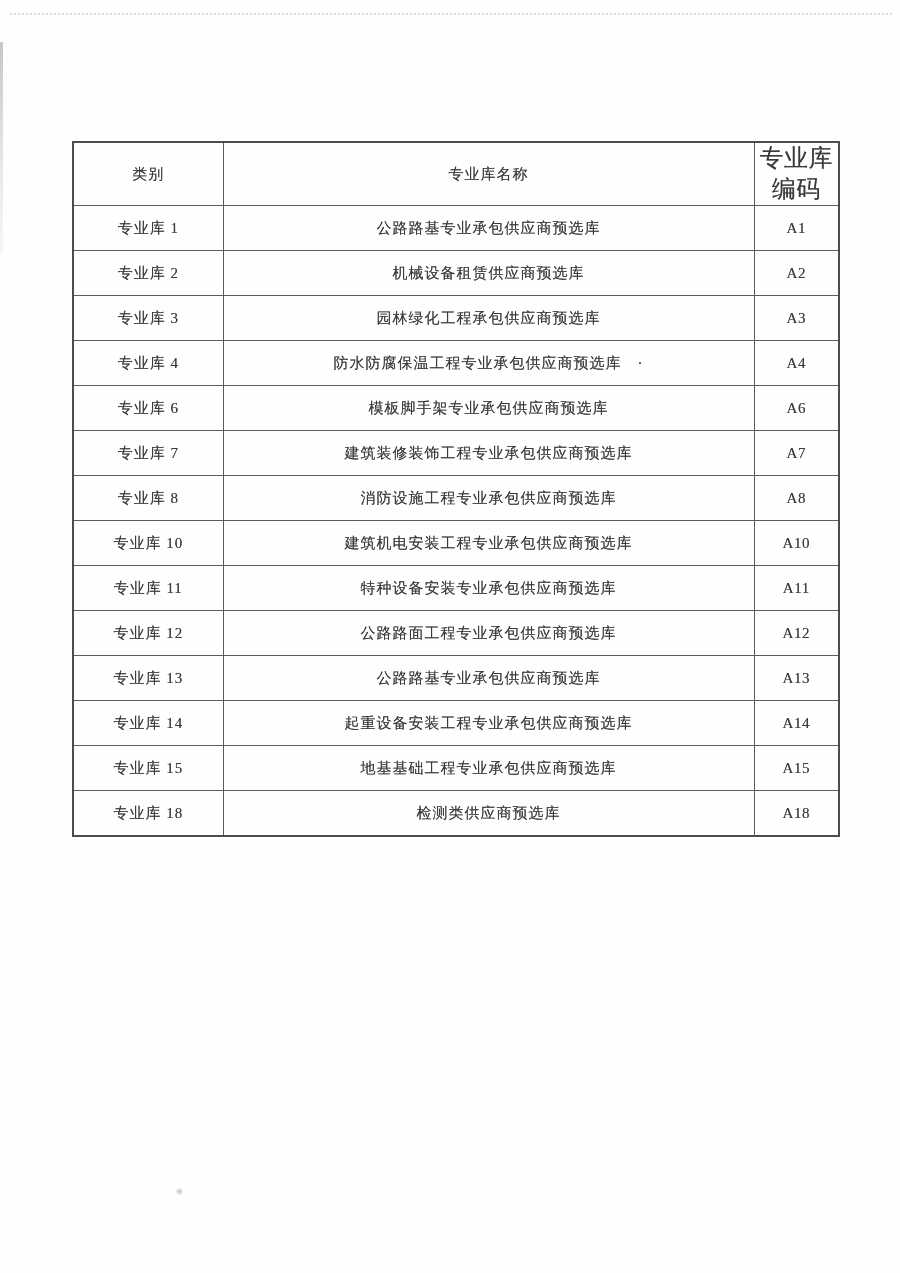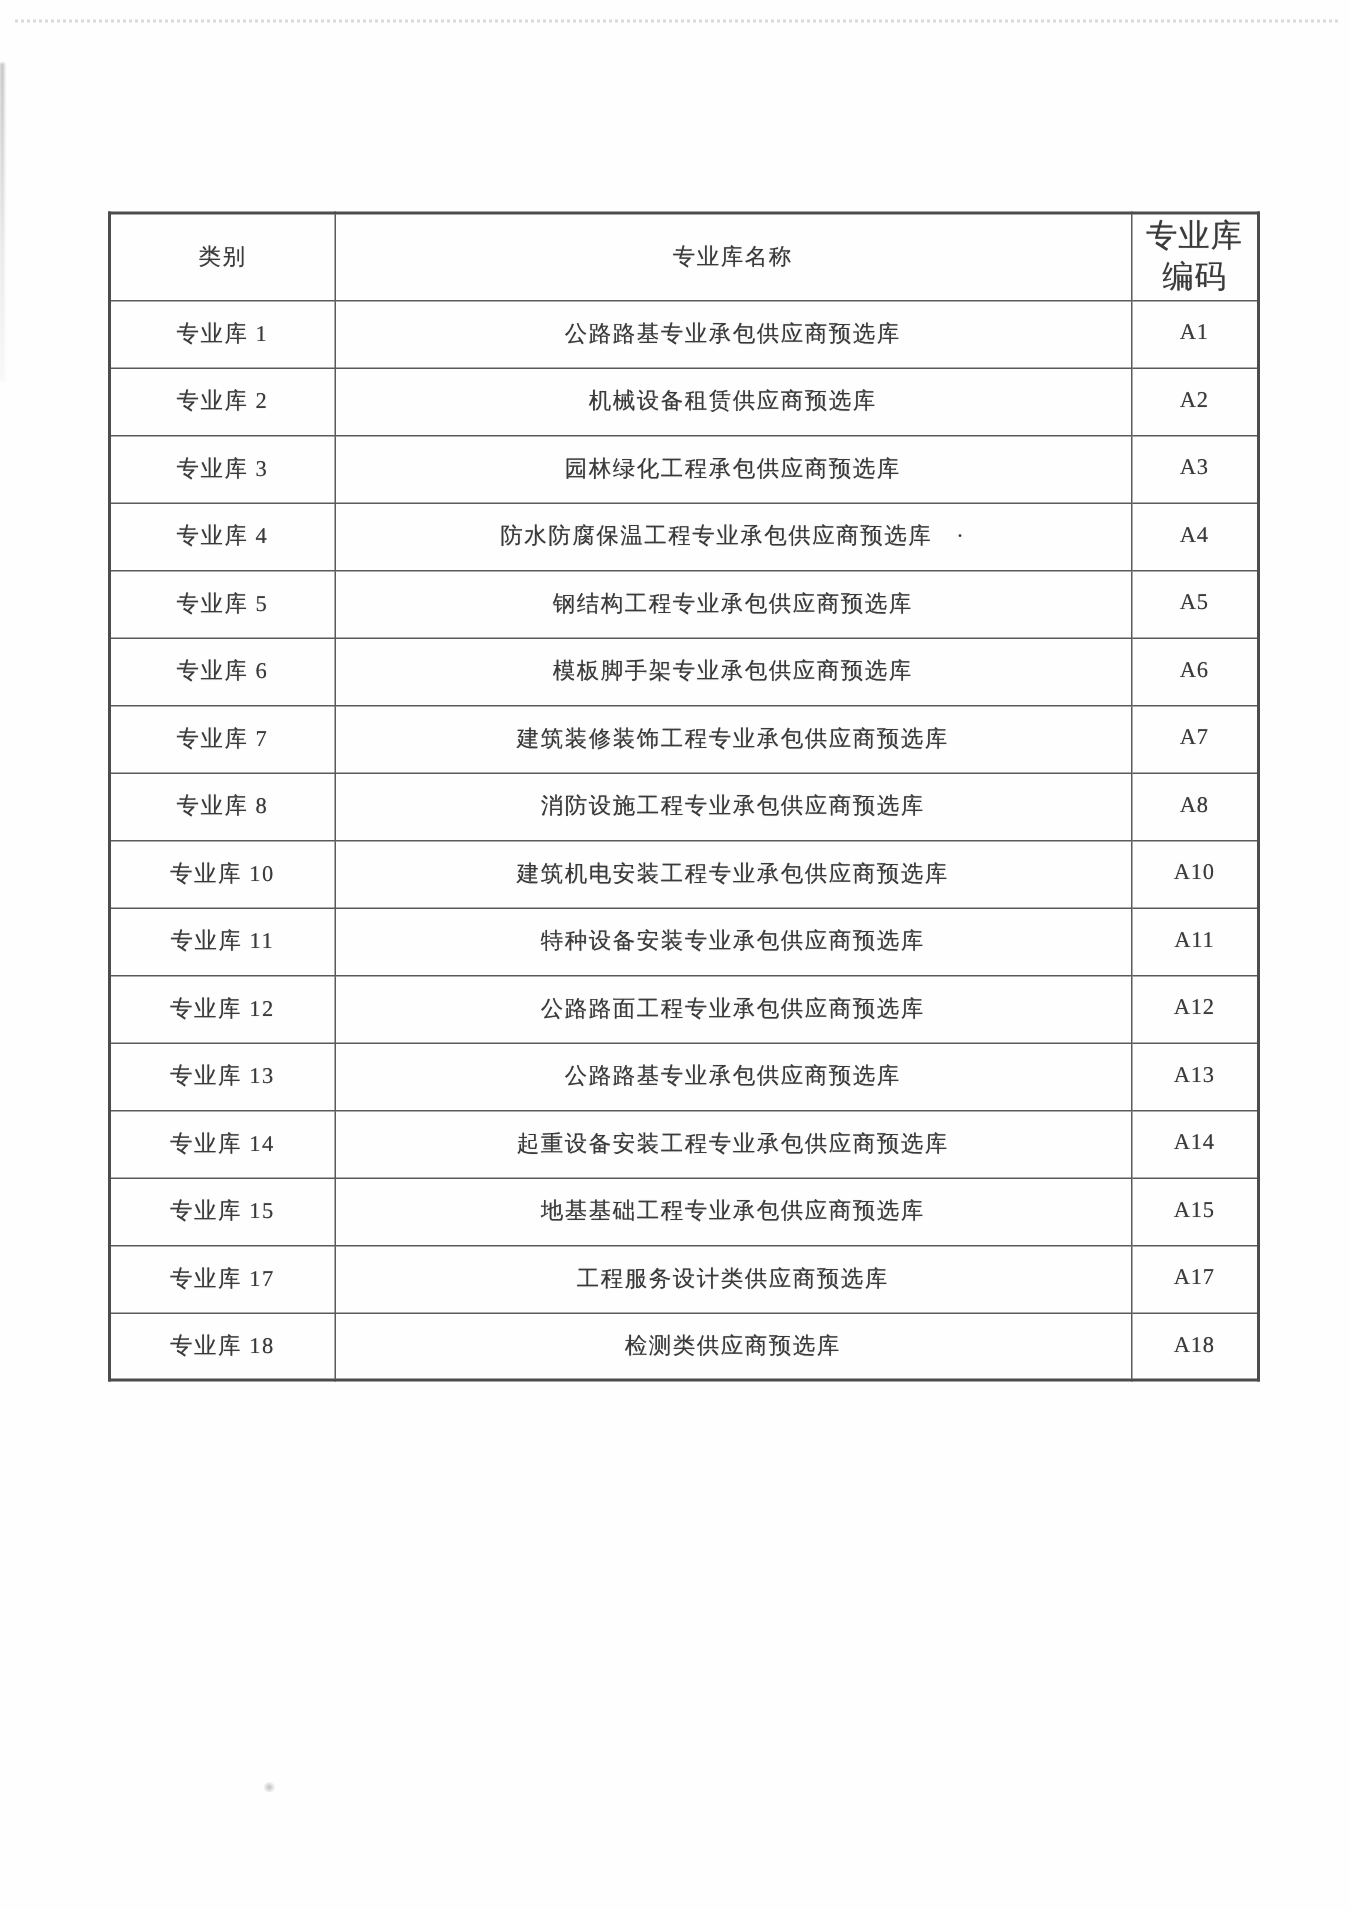--- a/index.html
+++ b/index.html
@@ -65,21 +65,21 @@
     letter-spacing: 1px;
     text-shadow: 0 0 0.5px rgba(70,70,70,0.65);
     overflow: hidden;
     white-space: nowrap;
   }
   .scan-table thead tr { height: 58px; }
   .scan-table tbody tr { height: 45px; }
   .scan-table th.code-header {
     white-space: pre-line;
     line-height: 1.3;
-    font-size: 21px;
+    font-size: 24px;
     letter-spacing: 0.5px;
   }
   .scan-table td.code-cell {
     letter-spacing: 0.5px;
   }
   col.col-category { width: 150px; }
   col.col-name     { width: 531px; }
   col.col-code     { width: 85px; }
 </style>
 </head>
@@ -120,25 +120,20 @@
         <td>专业库 3</td>
         <td>园林绿化工程承包供应商预选库</td>
         <td class="code-cell">A3</td>
       </tr>
       <tr>
         <td>专业库 4</td>
         <td>防水防腐保温工程专业承包供应商预选库　·</td>
         <td class="code-cell">A4</td>
       </tr>
       <tr>
-        <td>专业库 5</td>
-        <td>钢结构工程专业承包供应商预选库</td>
-        <td class="code-cell">A5</td>
-      </tr>
-      <tr>
         <td>专业库 6</td>
         <td>模板脚手架专业承包供应商预选库</td>
         <td class="code-cell">A6</td>
       </tr>
       <tr>
         <td>专业库 7</td>
         <td>建筑装修装饰工程专业承包供应商预选库</td>
         <td class="code-cell">A7</td>
       </tr>
       <tr>
@@ -170,24 +165,19 @@
         <td>专业库 14</td>
         <td>起重设备安装工程专业承包供应商预选库</td>
         <td class="code-cell">A14</td>
       </tr>
       <tr>
         <td>专业库 15</td>
         <td>地基基础工程专业承包供应商预选库</td>
         <td class="code-cell">A15</td>
       </tr>
       <tr>
-        <td>专业库 17</td>
-        <td>工程服务设计类供应商预选库</td>
-        <td class="code-cell">A17</td>
-      </tr>
-      <tr>
         <td>专业库 18</td>
         <td>检测类供应商预选库</td>
         <td class="code-cell">A18</td>
       </tr>
     </tbody>
   </table>
 </div>
 
 </body></html>

